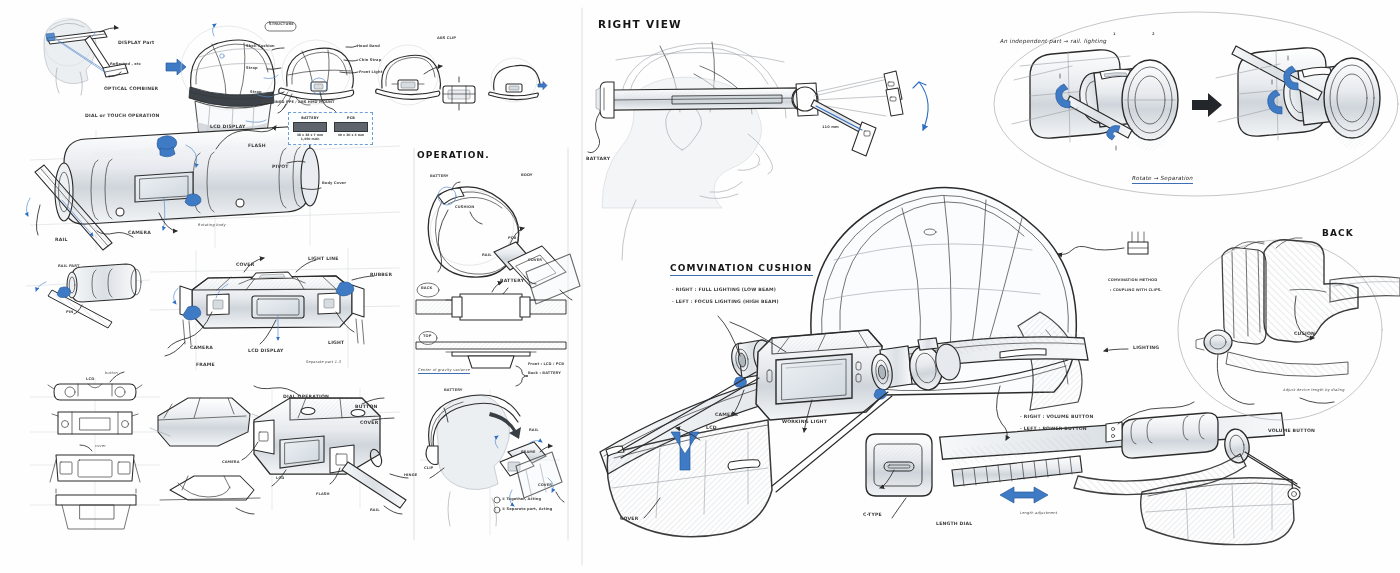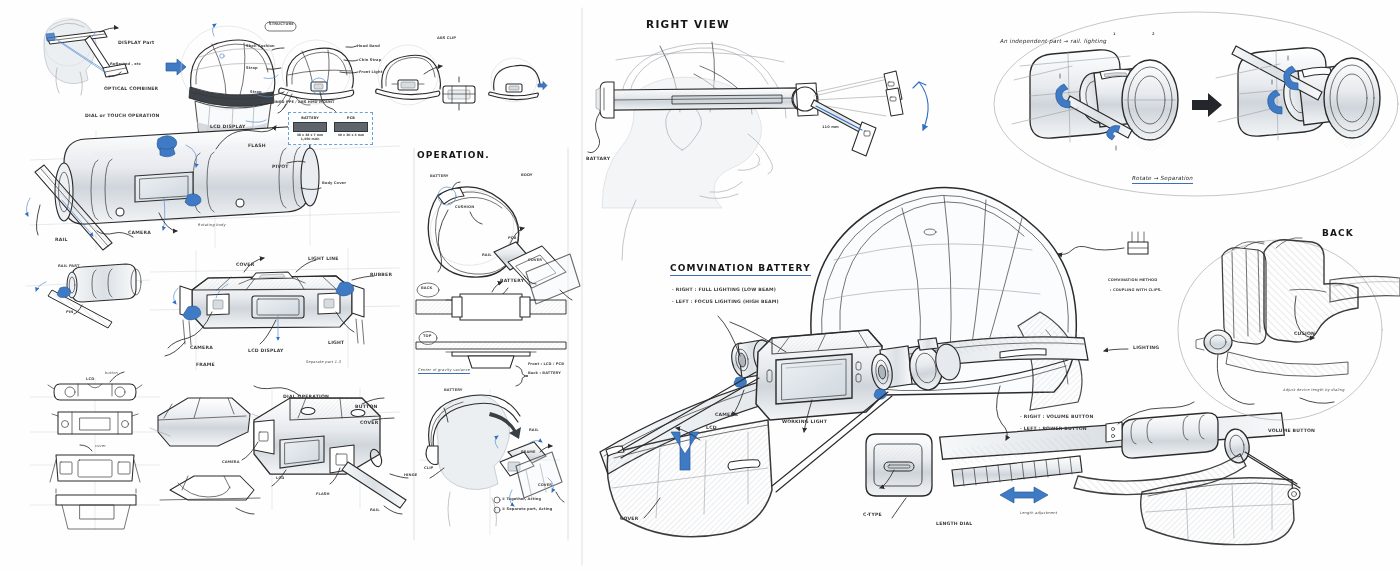--- a/index.html
+++ b/index.html
@@ -44,21 +44,21 @@
     font-family: "DejaVu Sans", sans-serif;
     color: #1d1d1d;
     white-space: nowrap;
     letter-spacing: 0.4px;
     line-height: 1.25;
     pointer-events: none;
   }
   .lbl-sm  { font-size: 5.6px; font-weight: 600; letter-spacing: 0.35px; color: #2a2a2a; }
   .lbl-xs  { font-size: 4.6px; font-weight: 600; letter-spacing: 0.2px; color: #3a3a3a; }
   .lbl-tiny{ font-size: 3.6px; font-weight: 600; letter-spacing: 0.1px; color: #4a4a4a; }
-  .lbl-h   { font-size: 10.5px; font-weight: 700; letter-spacing: 1.3px; color: #161616; margin-left: 48px; }
+  .lbl-h   { font-size: 10.5px; font-weight: 700; letter-spacing: 1.3px; color: #161616; }
   .lbl-h2  { font-size: 9px; font-weight: 700; letter-spacing: 1.1px; color: #161616; }
   .lbl-ital{ font-style: italic; font-weight: 500; letter-spacing: 0.2px; }
   .und { border-bottom: 1.2px solid #3d6fb5; padding-bottom: 1px; }
 
   .spec-box {
     position: absolute;
     border: 1px dashed #6f9fd8;
     background: #fdfefe;
     padding: 3px 4px;
     display: flex;
@@ -880,21 +880,21 @@
       <span class="spec-t">PCB</span>
       <div class="spec-chip"></div>
       <span class="spec-d">40 x 30 x 4 mm</span>
     </div>
   </div>
 
   <div class="lbl lbl-h" style="left:598px; top:18px;">RIGHT VIEW</div>
   <div class="lbl lbl-xs" style="left:586px; top:156px;">BATTARY</div>
   <div class="lbl lbl-tiny" style="left:822px; top:125px;">110 mm</div>
 
-  <div class="lbl lbl-h2 und" style="left:670px; top:263px;">COMVINATION BATTERY</div>
+  <div class="lbl lbl-h2 und" style="left:670px; top:263px;">COMVINATION CUSHION</div>
   <div class="lbl lbl-xs" style="left:672px; top:287px;">· RIGHT : FULL LIGHTING (LOW BEAM)</div>
   <div class="lbl lbl-xs" style="left:672px; top:299px;">· LEFT : FOCUS LIGHTING (HIGH BEAM)</div>
 
   <div class="lbl lbl-xs" style="left:715px; top:412px;">CAMERA</div>
   <div class="lbl lbl-xs" style="left:782px; top:419px;">WORKING LIGHT</div>
   <div class="lbl lbl-xs" style="left:706px; top:425px;">LCD</div>
   <div class="lbl lbl-xs" style="left:620px; top:516px;">COVER</div>
   <div class="lbl lbl-xs" style="left:863px; top:512px;">C-TYPE</div>
   <div class="lbl lbl-xs" style="left:936px; top:521px;">LENGTH DIAL</div>
   <div class="lbl lbl-tiny lbl-ital" style="left:1020px; top:511px;">Length adjustment</div>

